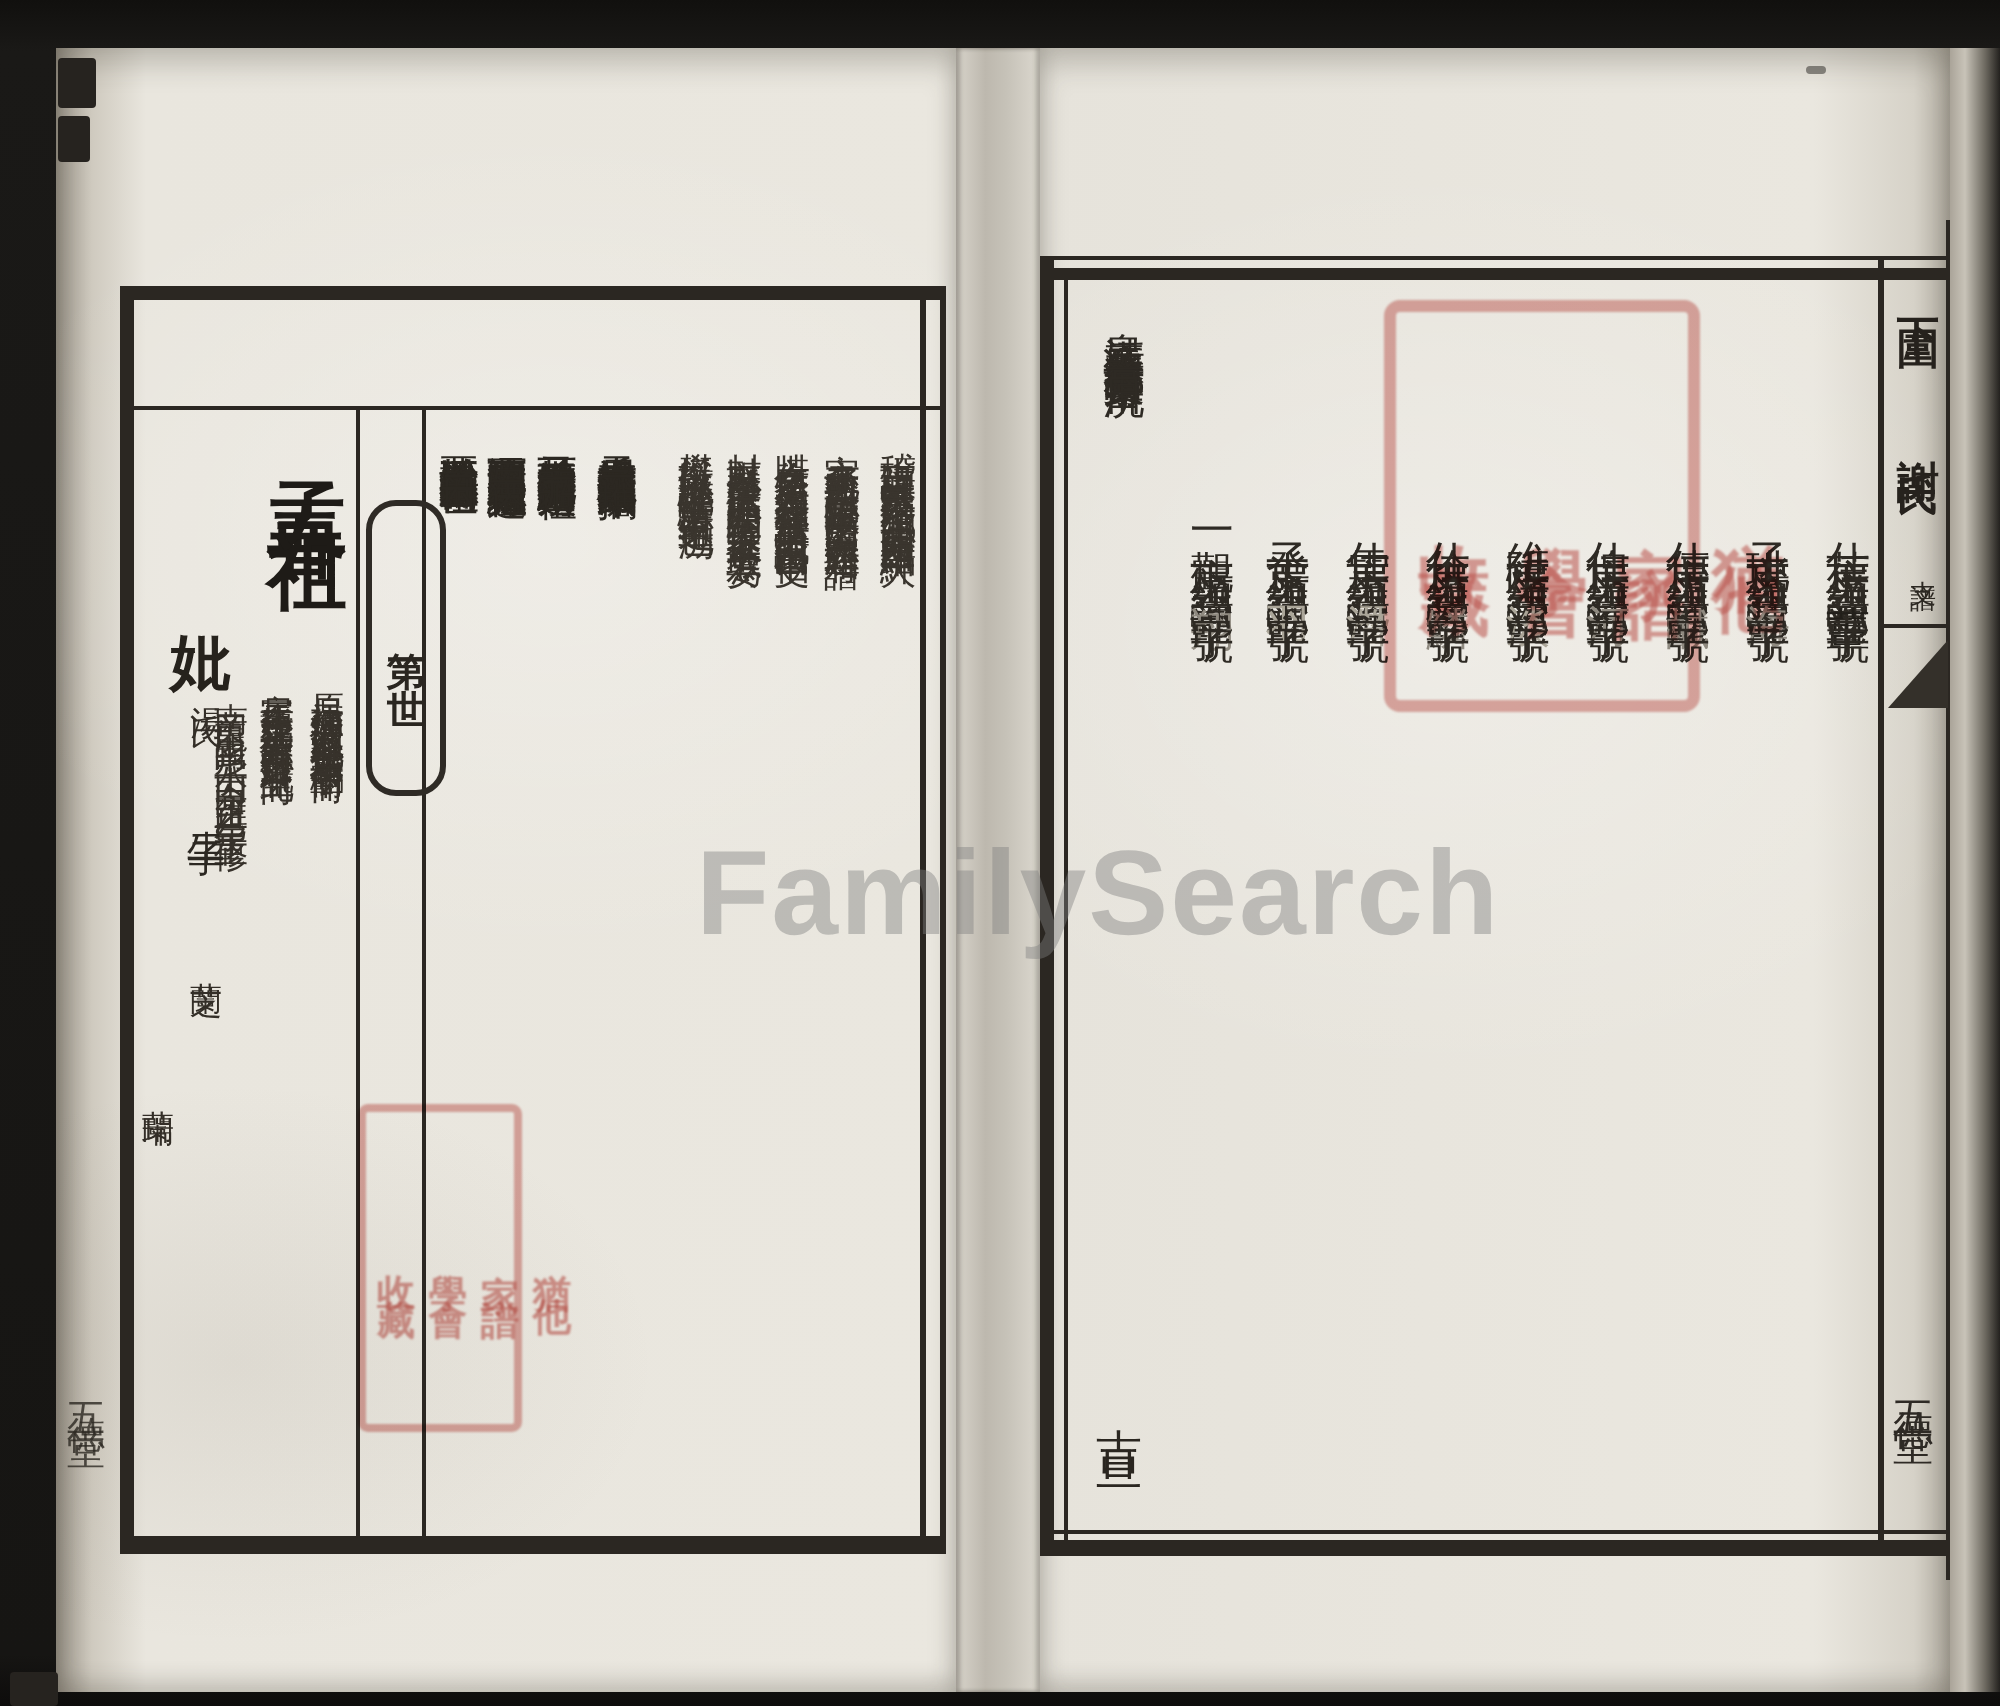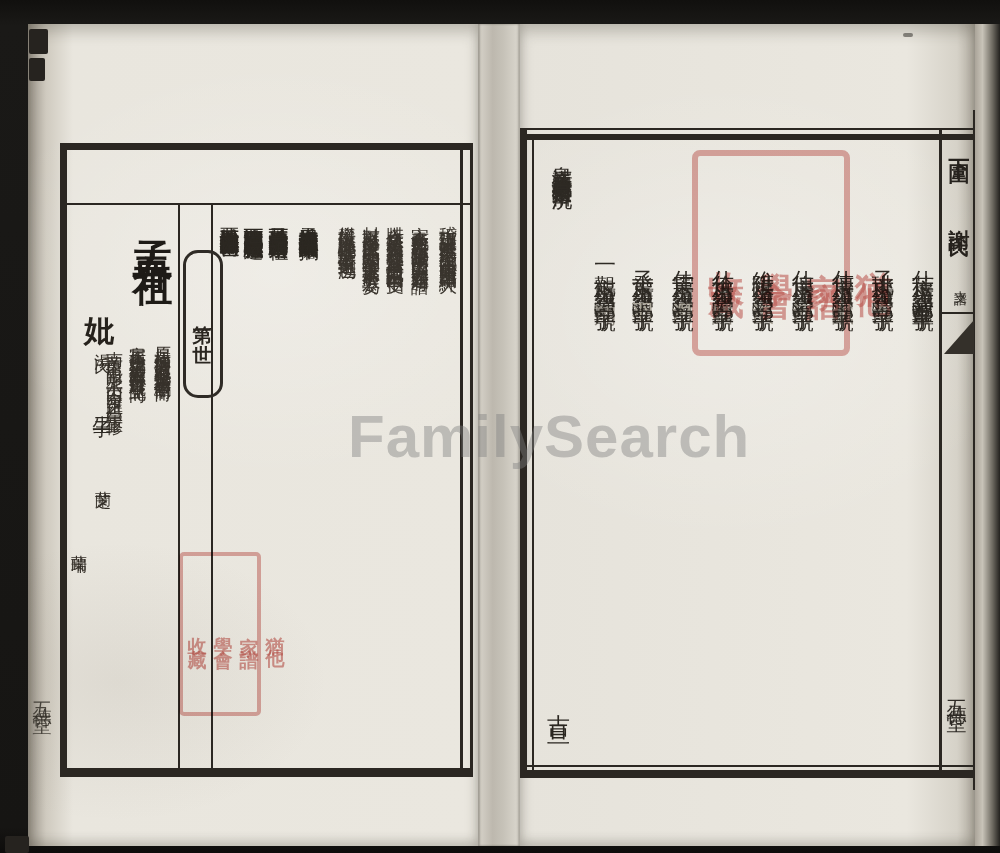--- a/index.html
+++ b/index.html
@@ -41,21 +41,21 @@
      align-items:stretch;mix-blend-mode:multiply;filter:blur(.4px);}
   .seal .sc{writing-mode:vertical-rl;text-orientation:upright;font-weight:bold;
      display:flex;justify-content:space-around;}
   .seal1{left:692px;top:150px;width:138px;height:182px;border:6px solid rgba(202,96,90,.5);
      border-radius:8px;padding:6px 4px;}
   .seal1 .sc{font-size:36px;color:rgba(199,88,82,.55);letter-spacing:10px;}
   .seal2{left:179px;top:552px;width:70px;height:148px;border:4px solid rgba(202,96,90,.5);
      border-radius:5px;padding:4px 2px;}
   .seal2 .sc{font-size:19px;color:rgba(199,88,82,.6);letter-spacing:12px;}
   
-  .watermark{position:absolute;left:348px;top:402px;font-family:"Liberation Sans",sans-serif;
+  .watermark{position:absolute;left:348px;top:412px;font-family:"Liberation Sans",sans-serif;
      font-size:60px;font-weight:600;color:#7f7f7f;opacity:.42;letter-spacing:1px;z-index:9;}
   
   .fold-tri{position:absolute;left:944px;top:320px;width:30px;height:34px;background:#34302a;
      clip-path:polygon(0 100%,100% 0,100% 100%);}
   .artifact{position:absolute;background:#26231f;border-radius:2px;}
 </style>
 </head>
 <body>
 
 <div class="stage">

